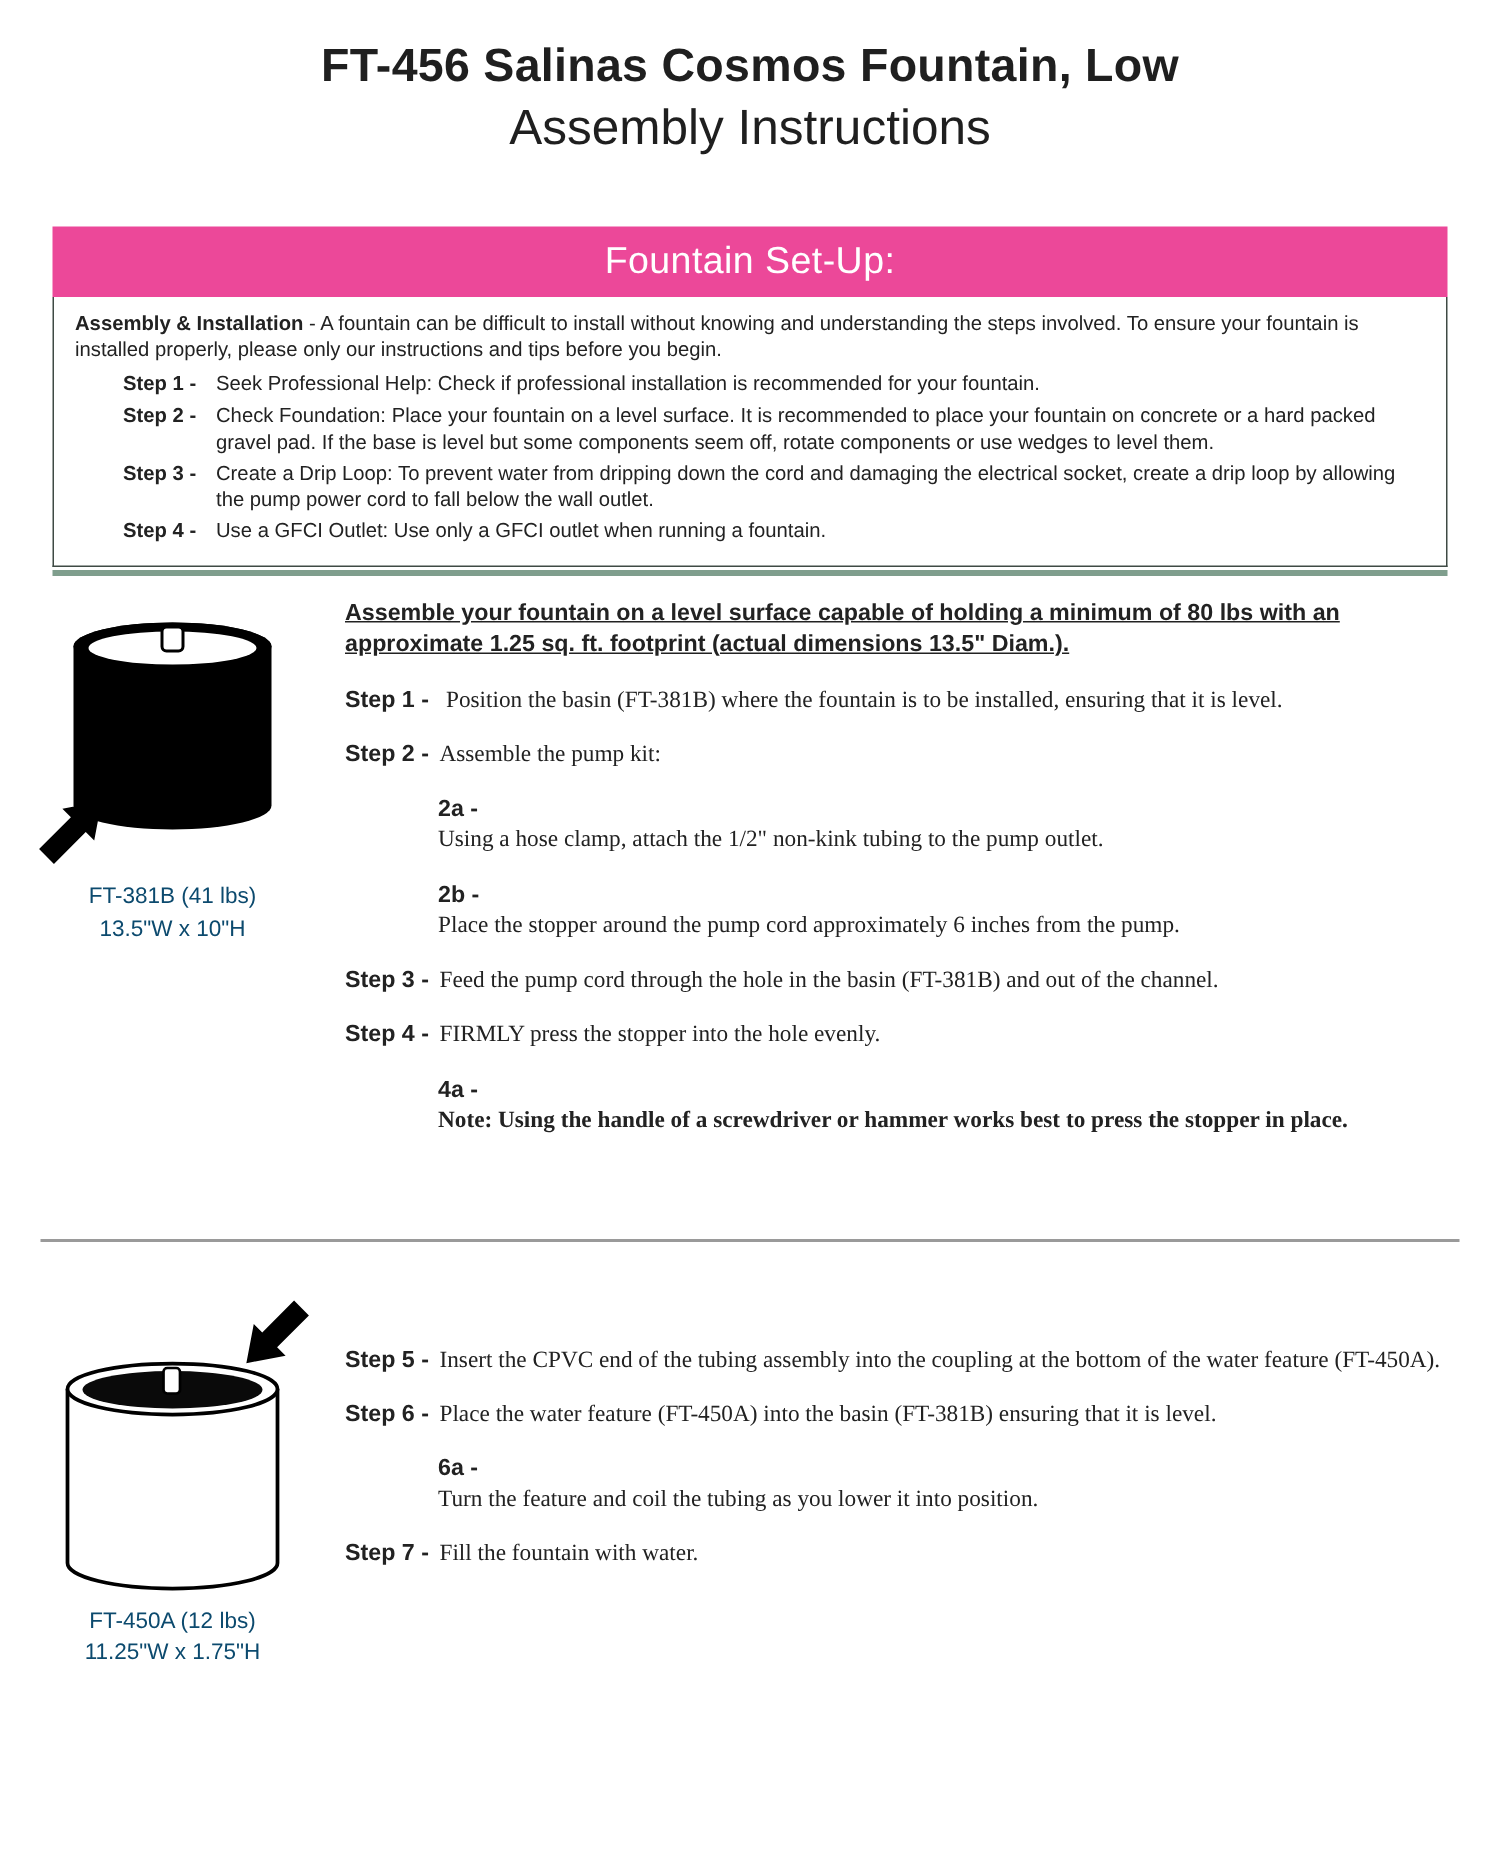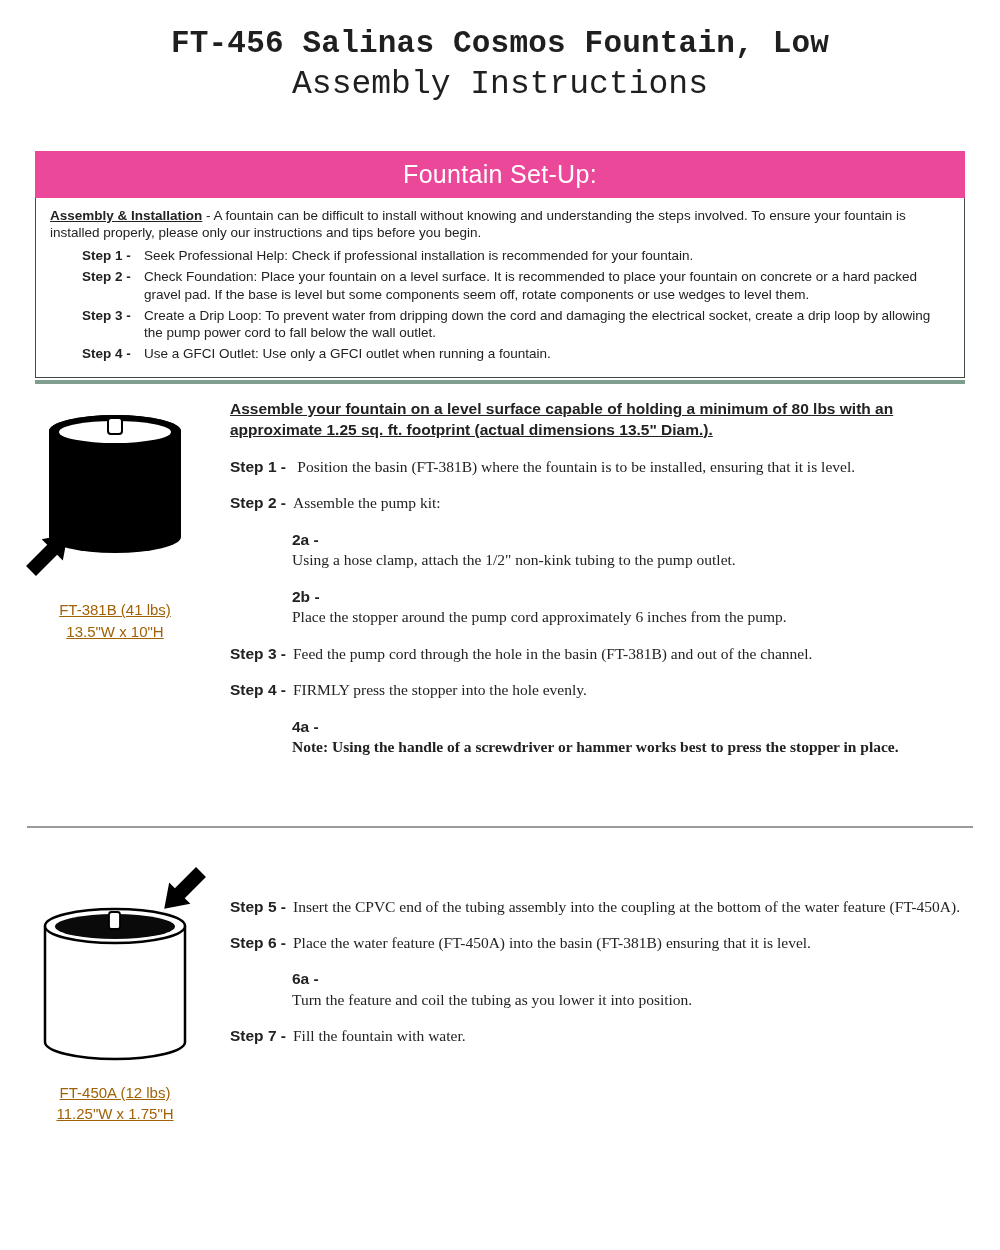--- a/index.html
+++ b/index.html
@@ -8,21 +8,21 @@
     width: 1000px;
     height: 1250px;
     margin: 0 auto;
     font-family: "Liberation Sans", "DejaVu Sans", sans-serif;
     color: #1f1f1f;
     position: relative;
   }
   .page { padding-top: 26px; }
 
   
-  .doc-header { text-align: center; line-height: 1.15; font-family: Liberation Mono, monospace; }
+  .doc-header { text-align: center; line-height: 1.15; }
   .title-1 { font-size: 31px; font-weight: 700; letter-spacing: 0.2px; }
   .title-2 { font-size: 33px; font-weight: 400; margin-top: 4px; }
 
   
   .setup-wrap { margin: 47px 35px 0 35px; }
   .banner {
     background: #ec4899;
     color: #ffffff;
     height: 47px;
     display: flex;
@@ -38,32 +38,32 @@
     font-size: 13.5px;
     line-height: 1.32;
     color: #222;
   }
   .box-underline {
     height: 4px;
     background: #7f9e8d;
     margin: 2px 0 0 0;
   }
   .setup-intro { margin-bottom: 5px; }
-  .setup-intro .lead { font-weight: 700; text-decoration: underline; }
+  .setup-intro .lead { font-weight: 700; }
   .bstep { display: flex; margin: 3px 0 3px 32px; }
   .bstep .blbl { font-weight: 700; flex: none; width: 56px; margin-right: 6px; }
   .bstep .btxt { flex: 1; }
   .bstep .btitle { font-weight: 400; }
 
   
   .section { display: flex; }
   .section-top { margin-top: 15px; }
   .fig-col { width: 230px; flex: none; text-align: center; }
   .fig-col .fig-svg { display: block; margin: 0 auto; }
-  .fig-label { font-size: 15px; line-height: 1.45; color: #a16207; margin-top: 18px; text-decoration: underline; }
+  .fig-label { font-size: 15px; line-height: 1.45; color: #0c4a6e; margin-top: 6px; }
   .text-col { flex: 1; padding-right: 25px; font-size: 15.5px; line-height: 1.32; color: #222; }
 
   .assembly-intro { font-weight: 700; margin-bottom: 17px; text-decoration: underline; }
   .step { display: flex; margin-bottom: 16px; }
   .step .lbl { font-weight: 700; flex: none; margin-right: 7px; white-space: pre; }
   .step .txt { flex: 1; font-family: Liberation Serif, serif; }
   .step.sub { padding-left: 62px; flex-direction: column; }
   .step.bold-note .txt { font-weight: 700; }
 
   .fig1-offset { margin-top: 87px; }

